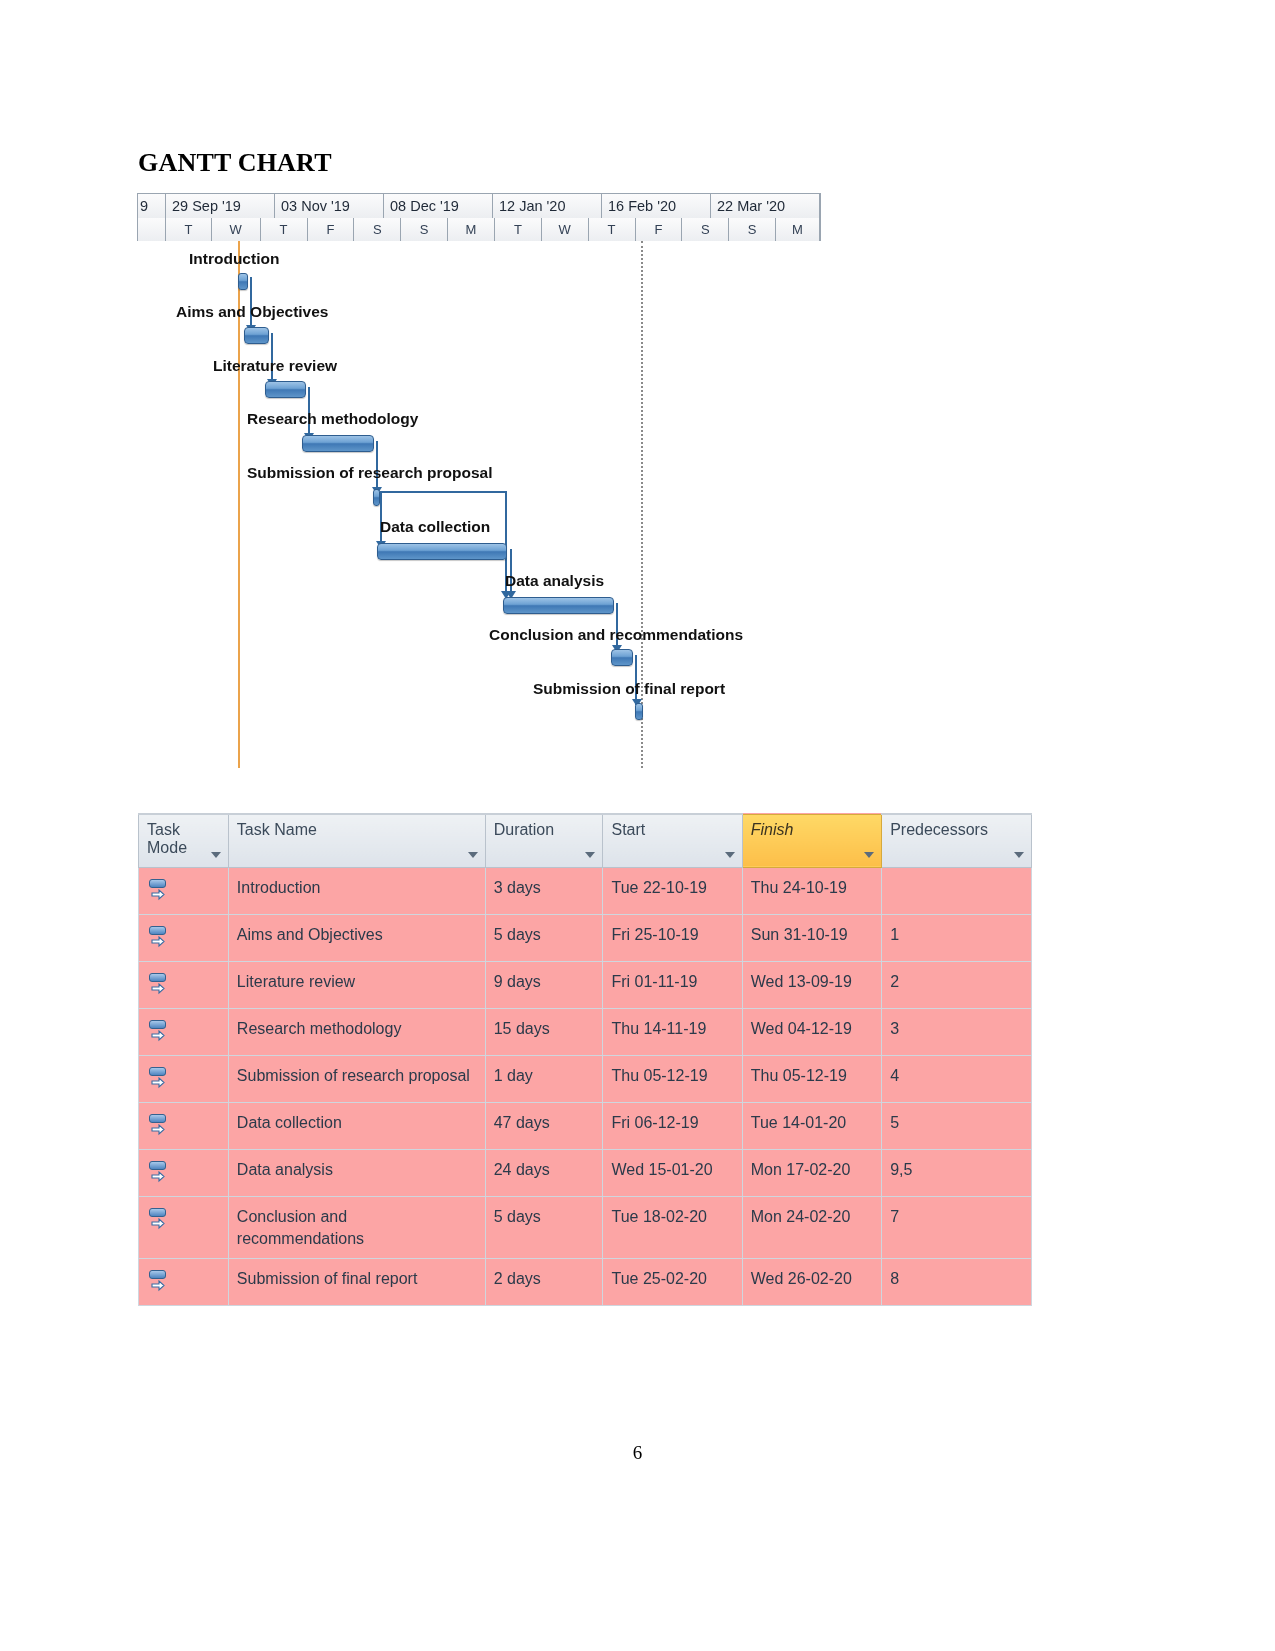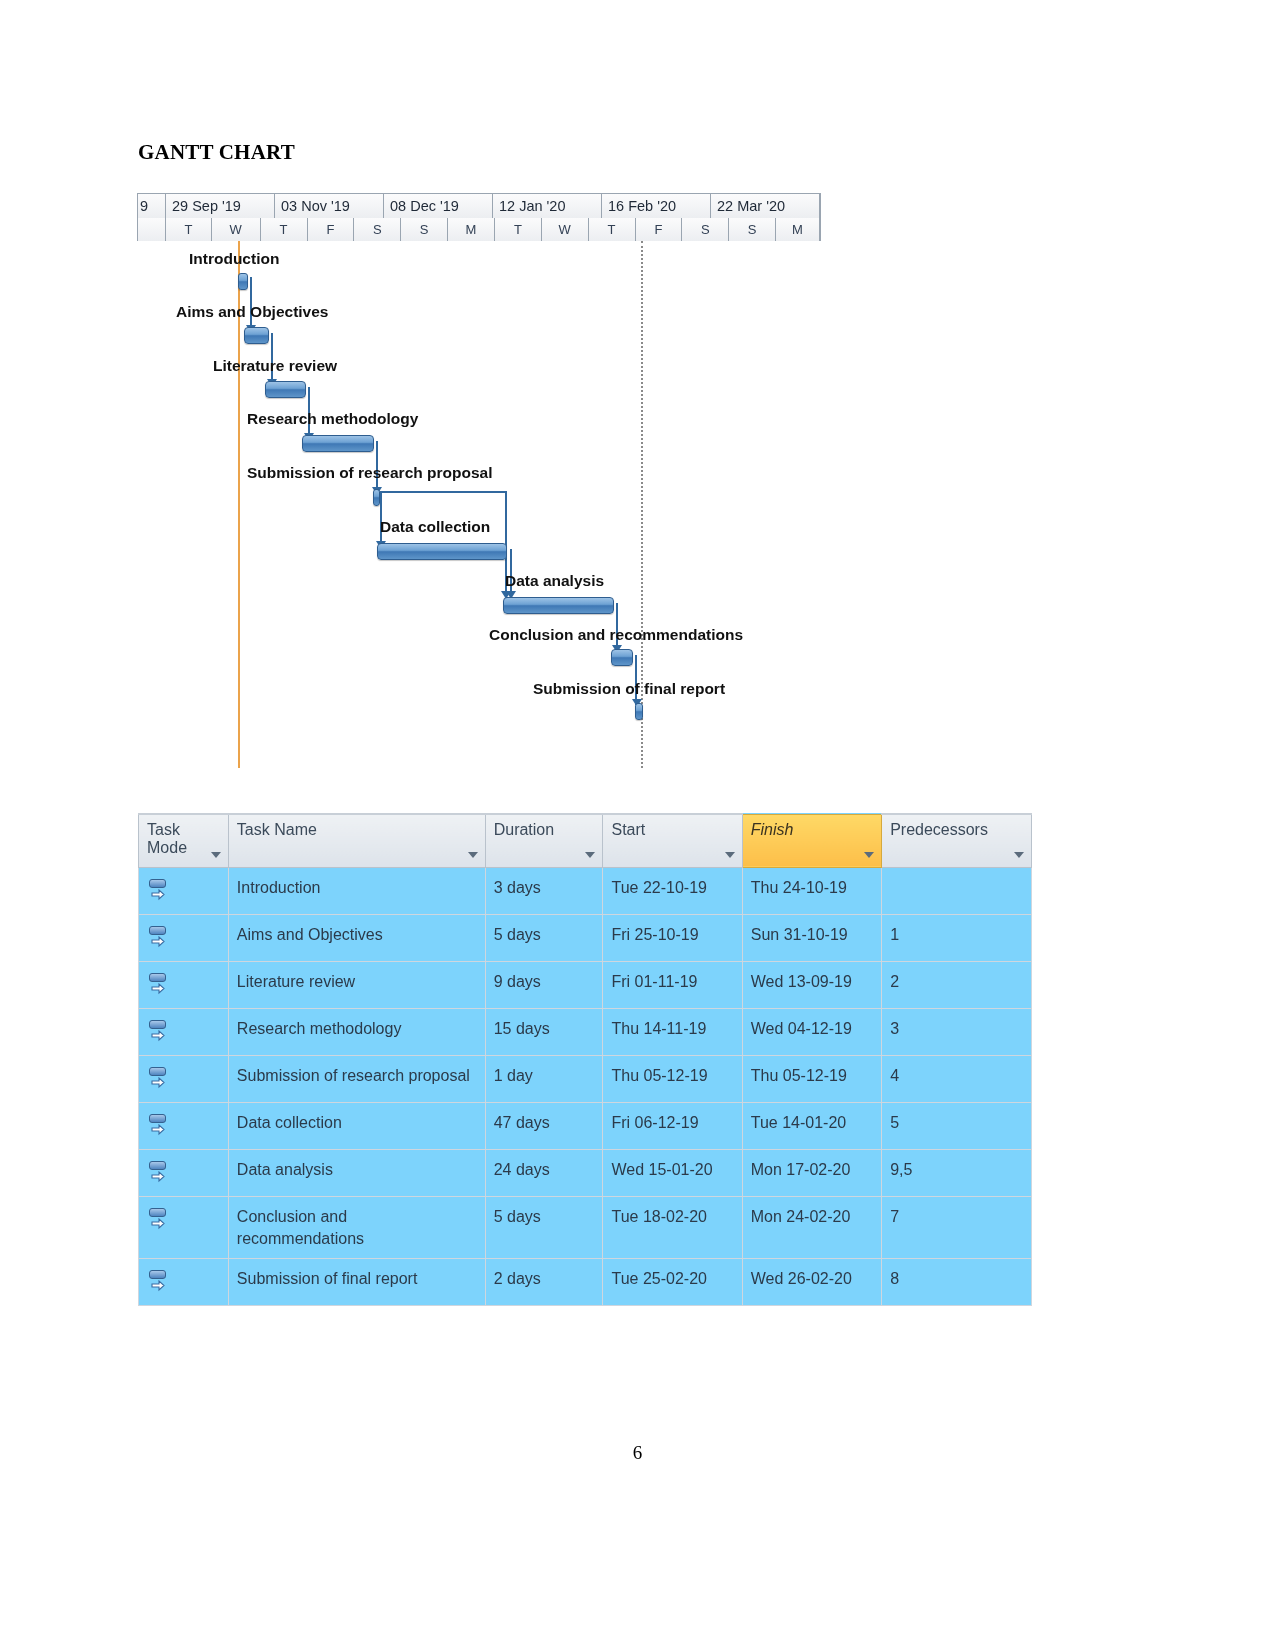--- a/index.html
+++ b/index.html
@@ -7,23 +7,23 @@
     width:1275px;height:1651px;
     background:#ffffff;
     font-family:"Liberation Sans", sans-serif;
     position:relative;
     overflow:hidden;
   }
   .page{position:relative;width:1275px;height:1651px;}
 
   
   .doc-title{
-    position:absolute;left:138px;top:140px;
+    position:absolute;left:138px;top:148px;
     font-family:"Liberation Serif", serif;
-    font-weight:bold;font-size:21px;color:#000;
+    font-weight:bold;font-size:26px;color:#000;
     letter-spacing:0.2px;
   }
 
   
   .gantt{
     position:absolute;left:137px;top:193px;
     width:684px;height:575px;
   }
   .gantt-timeline{
     position:absolute;left:0;top:0;width:684px;height:48px;
@@ -84,21 +84,21 @@
     border-left:5px solid transparent;
     border-right:5px solid transparent;
     border-top:8px solid #31689e;
   }
 
   
   .task-table{
     position:absolute;left:138px;top:813px;
     width:894px;
     border-collapse:collapse;
-    background:#7dd3fc;
+    background:#fca5a5;
   }
   .task-table th, .task-table td{
     border:1px solid #cfd6de;
     vertical-align:top;
     font-size:16px;
     color:#2b3a4a;
     font-family:"Liberation Sans", sans-serif;
     font-weight:normal;
     text-align:left;
   }

